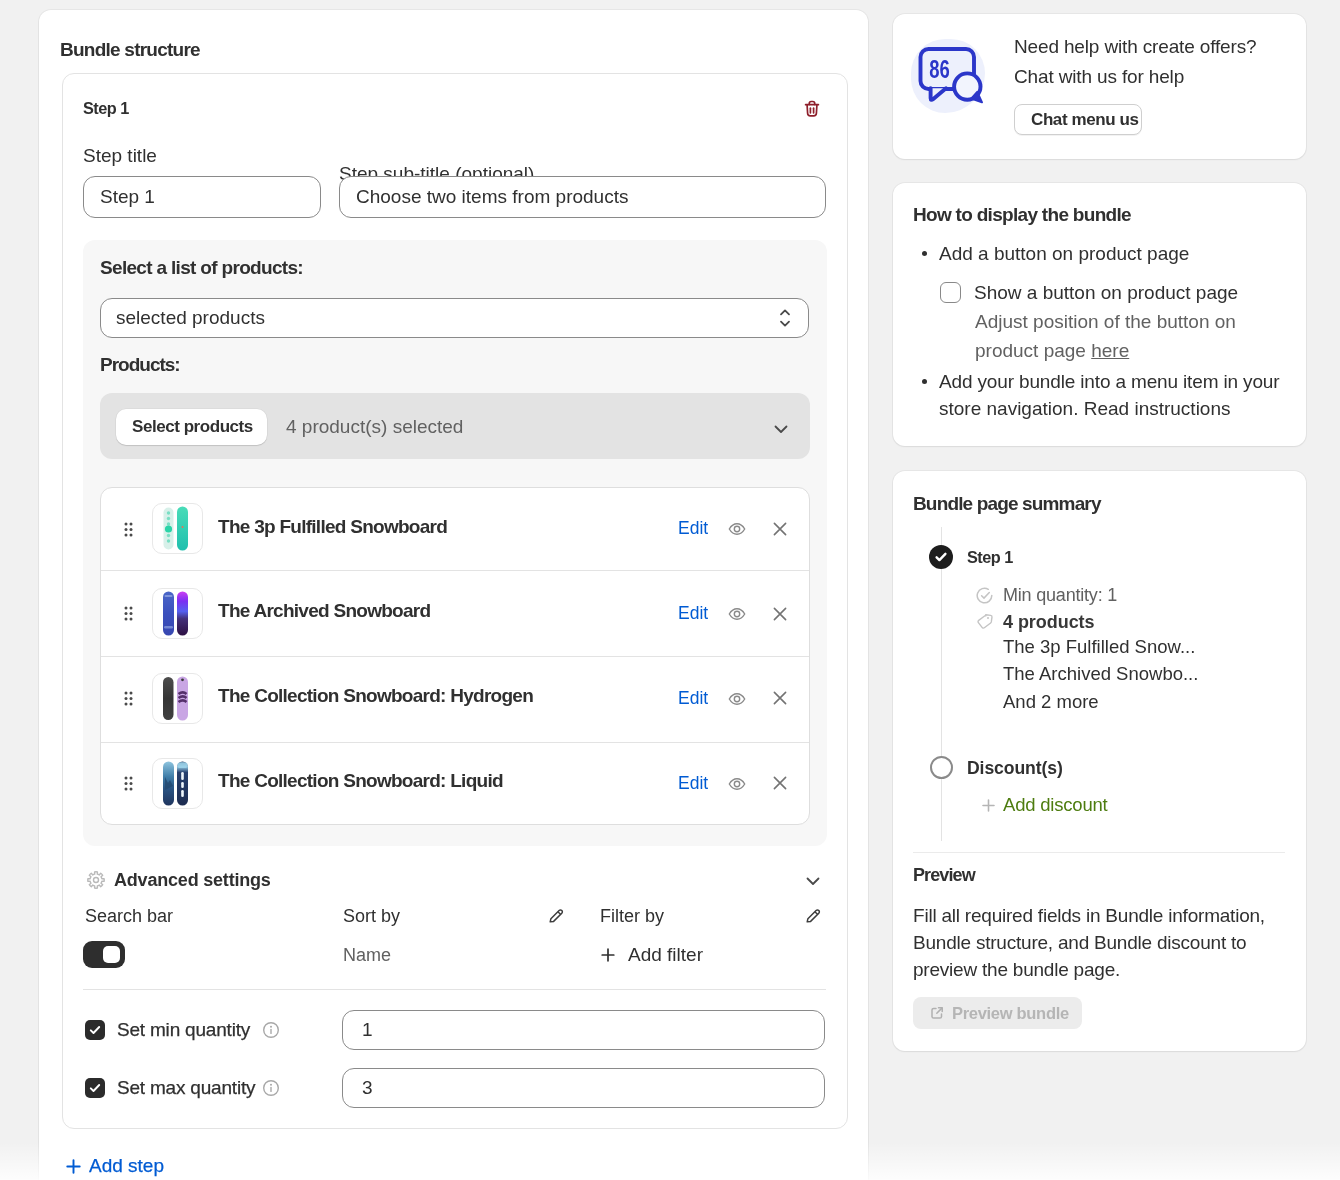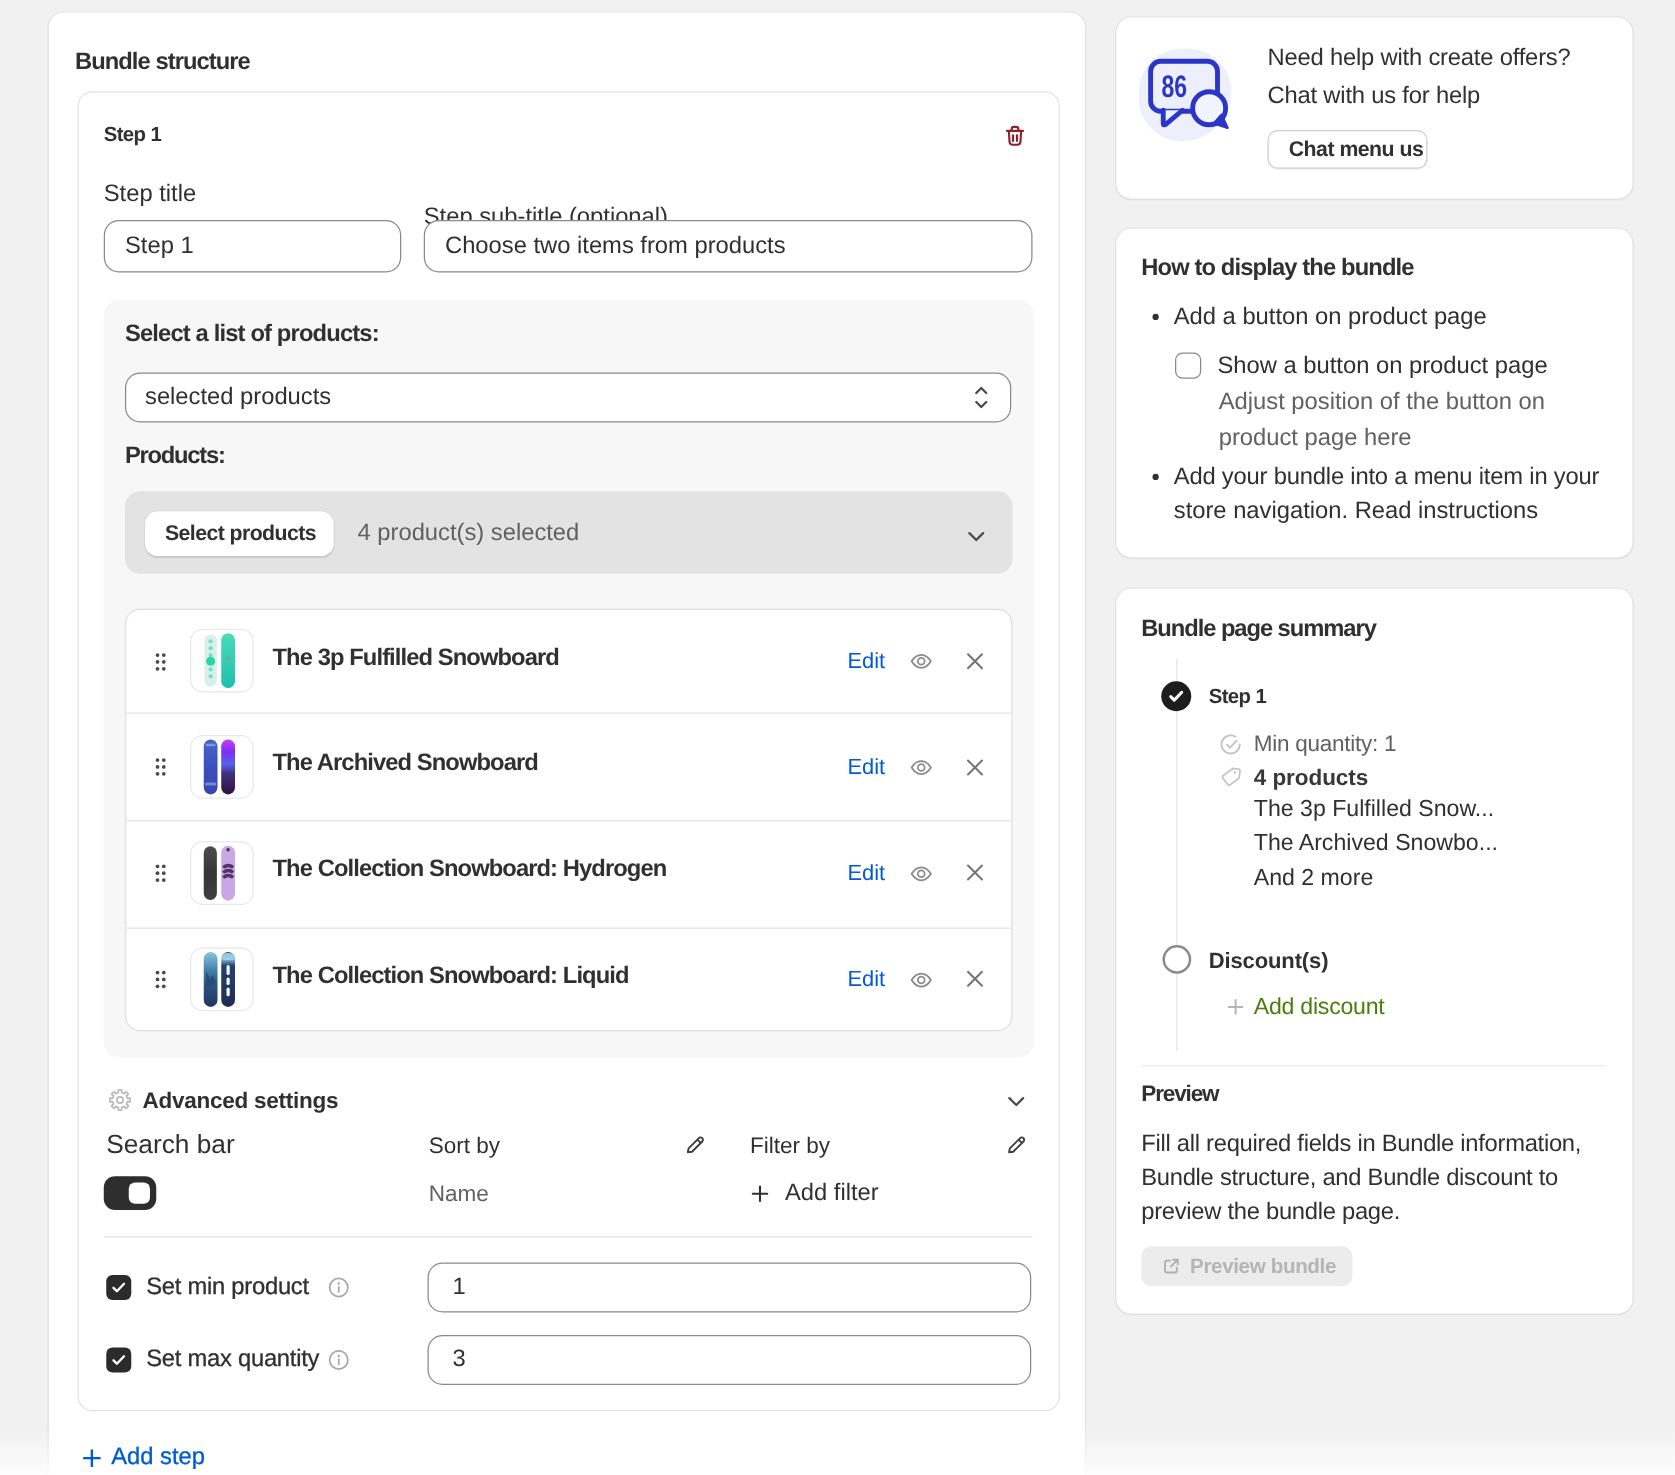--- a/index.html
+++ b/index.html
@@ -252,21 +252,21 @@
 <circle cx="9" cy="9" r="2.5"></circle>
 </svg>
 </div>
 <div class="t b" style="left:114px;top:870px;font-size:18px;letter-spacing:-.2px">Advanced settings</div>
 <div class="abs" style="left:805px;top:873px">
 <svg width="16" height="16" viewBox="0 0 16 16" fill="none" stroke="#4a4a4a" stroke-width="1.8" stroke-linecap="round" stroke-linejoin="round">
       <path d="M2.5 5.5 8 11l5.5-5.5"></path>
     </svg>
 </div>
 
-<div class="t" style="left:85px;top:906px;font-size:21px">Search bar</div>
+<div class="t" style="left:85px;top:906px;font-size:18px">Search bar</div>
 <div class="abs" style="left:83px;top:941px;width:42px;height:27px;background:#2e2e2e;border-radius:9px"></div>
 <div class="abs" style="left:103px;top:946px;width:17px;height:17px;background:#fff;border-radius:5px"></div>
 
 <div class="t" style="left:343px;top:906px;font-size:18px">Sort by</div>
 <div class="abs" style="left:547px;top:907px">
 <svg width="18" height="18" viewBox="0 0 18 18" fill="none" stroke="#3d3d3d" stroke-width="1.5" stroke-linejoin="round">
       <path d="M3.2 14.8l.7-3.1 8.2-8.2a1.9 1.9 0 0 1 2.7 0 1.9 1.9 0 0 1 0 2.7l-8.2 8.2-3.4.4Z"></path>
       <path d="M10.9 4.7l2.6 2.6"></path>
     </svg>
 </div>
@@ -287,21 +287,21 @@
 <div class="t" style="left:628px;top:945px">Add filter</div>
 
 <div class="abs" style="left:83px;top:989px;width:743px;height:1px;background:#e3e3e3"></div>
 
 <div class="abs" style="left:85px;top:1020px;width:20px;height:20px;background:#2b2b2b;border-radius:5px"></div>
 <div class="abs" style="left:87px;top:1022px">
     <svg width="16" height="16" viewBox="0 0 16 16" fill="none" stroke="#fff" stroke-width="1.9" stroke-linecap="round" stroke-linejoin="round">
       <path d="M3.8 8.3l2.7 2.7 5.7-6"></path>
     </svg>
   </div>
-<div class="t m" style="left:117px;top:1020px;letter-spacing:-.2px">Set min product</div>
+<div class="t m" style="left:117px;top:1020px;letter-spacing:-.2px">Set min quantity</div>
 <div class="abs" style="left:262px;top:1021px">
 <svg width="18" height="18" viewBox="0 0 18 18" fill="none" stroke="#a8a8a8" stroke-width="1.4">
       <circle cx="9" cy="9" r="7.3"></circle>
       <path d="M9 8.4v4" stroke-linecap="round"></path>
       <circle cx="9" cy="5.7" r="1" fill="#a8a8a8" stroke="none"></circle>
     </svg>
 </div>
 <div class="input" style="left:342px;top:1010px;width:483px;height:40px"></div>
 <div class="t" style="left:362px;top:1020px">1</div>
 
@@ -345,21 +345,21 @@
 <div class="abs" style="left:1014px;top:104px;width:128px;height:31px;background:#fff;border:1px solid #cfcfcf;border-radius:8px;box-shadow:0 1px 0 rgba(0,0,0,.05)"></div>
 <div class="t b" style="left:1031px;top:110px;font-size:17px;letter-spacing:-.4px">Chat menu us</div>
 
 <div class="card" style="left:893px;top:183px;width:413px;height:263px"></div>
 <div class="t b" style="left:913px;top:205px;letter-spacing:-.7px">How to display the bundle</div>
 <div class="abs" style="left:922px;top:251px;width:5px;height:5px;background:#303030;border-radius:50%"></div>
 <div class="t" style="left:939px;top:244px">Add a button on product page</div>
 <div class="abs" style="left:940px;top:282px;width:21px;height:21px;background:#fff;border:1.7px solid #898989;border-radius:6px"></div>
 <div class="t" style="left:974px;top:283px">Show a button on product page</div>
 <div class="t gray" style="left:975px;top:312px">Adjust position of the button on</div>
-<div class="t gray" style="left:975px;top:341px">product page <span style="">here</span></div>
+<div class="t gray" style="left:975px;top:341px">product page <span style="text-decoration:underline">here</span></div>
 <div class="abs" style="left:922px;top:379px;width:5px;height:5px;background:#303030;border-radius:50%"></div>
 <div class="t" style="left:939px;top:372px;letter-spacing:-.15px">Add your bundle into a menu item in your</div>
 <div class="t" style="left:939px;top:399px">store navigation. <span style="">Read instructions</span></div>
 
 <div class="card" style="left:893px;top:471px;width:413px;height:580px"></div>
 <div class="t b" style="left:913px;top:494px;letter-spacing:-.85px">Bundle page summary</div>
 <div class="abs" style="left:941px;top:527px;width:1px;height:314px;background:#e3e3e3"></div>
 <div class="abs" style="left:929px;top:545px;width:24px;height:24px;background:#1d1d1d;border-radius:50%">
 <svg width="24" height="24" viewBox="0 0 24 24" fill="none" stroke="#fff" stroke-width="2.4" stroke-linecap="round" stroke-linejoin="round">
       <path d="M7.6 12.3l2.8 2.8 6-6.3"></path>

